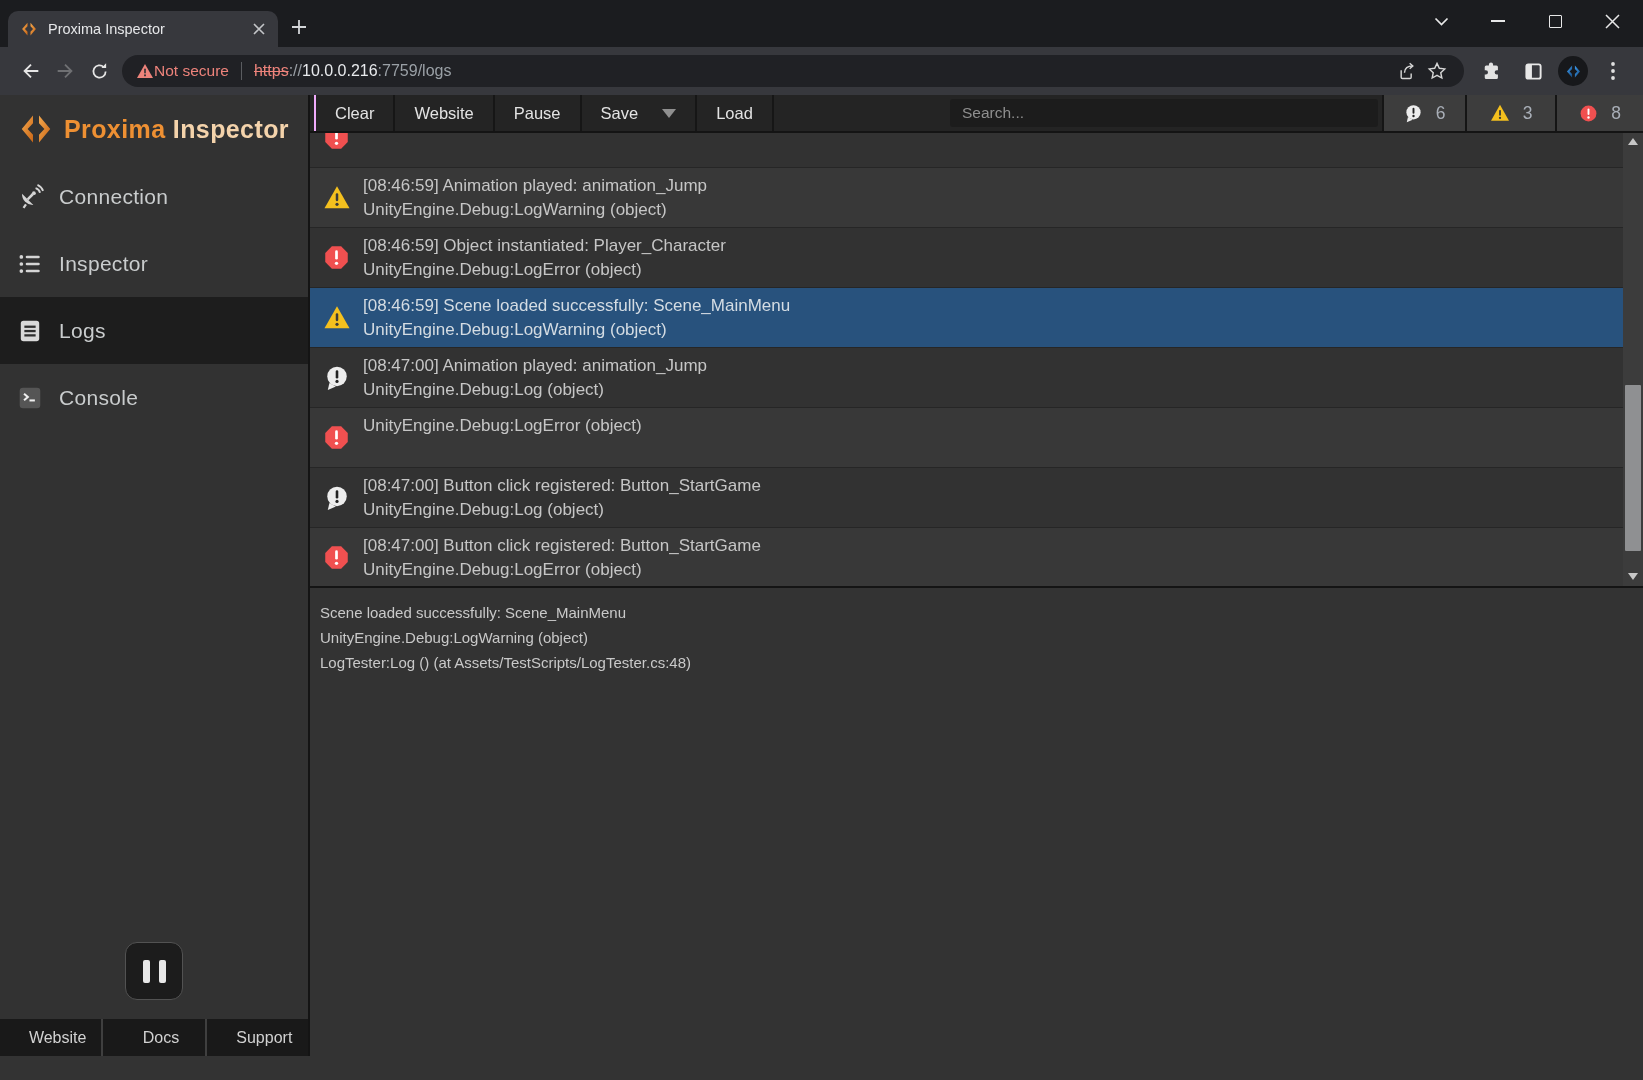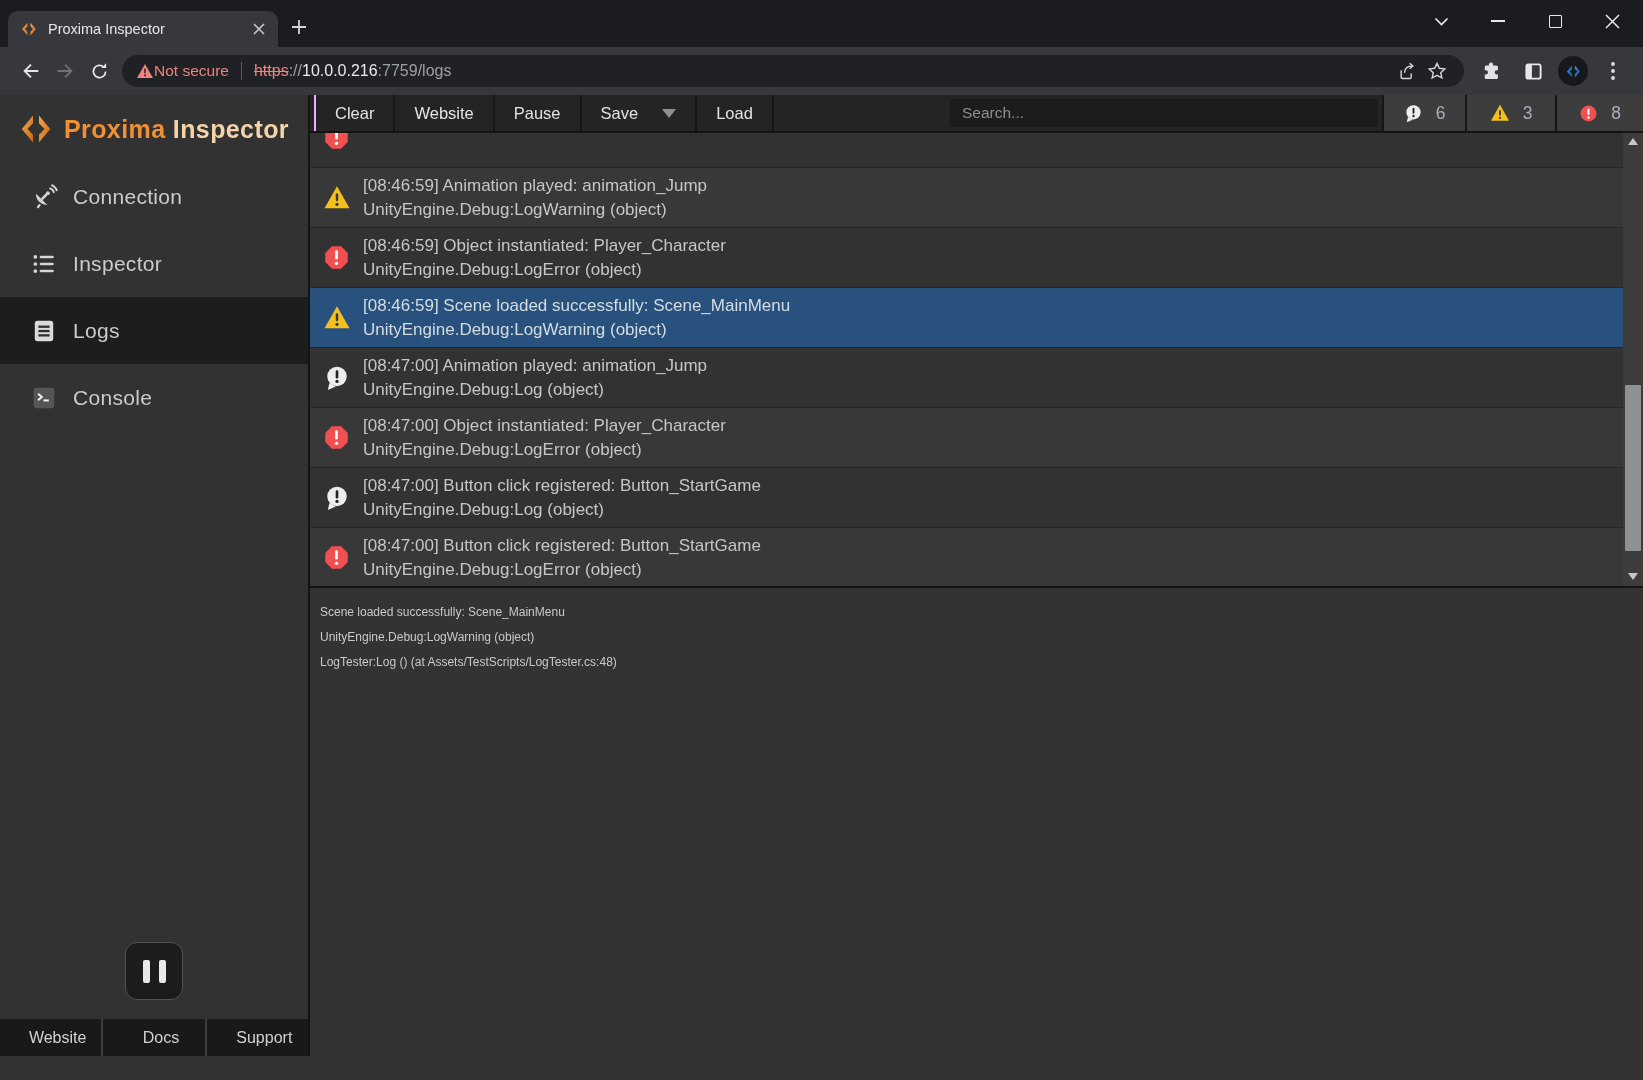--- a/index.html
+++ b/index.html
@@ -36,21 +36,21 @@
 
   
   .app { position:absolute; top:95px; left:0; right:0; bottom:0; display:flex; }
 
   
   .sidebar { width:310px; background:#323232; display:flex; flex-direction:column; border-right:2px solid #141414; }
   .logo-row { height:68px; display:flex; align-items:center; padding-left:18px; }
   .logo-text { margin-left:10px; font-size:25px; font-weight:600; letter-spacing:.4px; white-space:nowrap; }
   .logo-text .p1 { color:#ee9033; }
   .logo-text .p2 { color:#f4d3ab; }
-  .nav-item { height:67px; display:flex; align-items:center; padding-left:28px; color:#c9cccd; font-size:21px; letter-spacing:.3px; cursor:pointer; }
+  .nav-item { height:67px; display:flex; align-items:center; padding-left:14px; color:#c9cccd; font-size:21px; letter-spacing:.3px; cursor:pointer; }
   .nav-item .nav-ic { width:32px; display:flex; justify-content:center; }
   .nav-item .nav-label { margin-left:13px; }
   .nav-item.active { background:#1d1d1d; }
   .side-spacer { flex:1; }
   .pause-wrap { display:flex; justify-content:center; margin-bottom:19px; }
   .pause-btn { width:58px; height:58px; background:#1c1c1c; border:1px solid #525252; border-radius:12px;
                display:flex; align-items:center; justify-content:center; gap:9px; cursor:pointer; }
   .pause-bar { width:7px; height:23px; background:#e8e8e8; border-radius:2px; }
   .conn-bar { height:60px; background:#1d6734; display:flex; align-items:center; justify-content:center;
               color:#e2e6e2; font-size:20px; letter-spacing:.3px; }
@@ -89,21 +89,21 @@
   .log-row.selected .log-line { color:#d4dce3; }
 
   .scrollbar { position:absolute; top:0; right:0; width:20px; height:100%; background:#3c3c3c; }
   .sb-arrow { position:absolute; left:0; width:20px; height:16px; display:flex; align-items:center; justify-content:center; }
   .sb-arrow.up { top:0; } .sb-arrow.down { bottom:2px; }
   .tri-up { width:0;height:0;border-left:5px solid transparent;border-right:5px solid transparent;border-bottom:7px solid #c7c7c7; }
   .tri-down { width:0;height:0;border-left:5px solid transparent;border-right:5px solid transparent;border-top:7px solid #c7c7c7; }
   .sb-thumb { position:absolute; left:2px; width:16px; top:252px; height:166px; background:#8f9092; border-radius:1px; }
 
   .detail { flex:1; background:#333; border-top:2px solid #141414; padding:12px 0 0 10px; }
-  .detail-line { color:#c9c9c9; font-size:12px; line-height:25px; white-space:nowrap; }
+  .detail-line { color:#c9c9c9; font-size:15px; line-height:25px; white-space:nowrap; }
 </style>
 </head>
 <body>
 
 <div id="window">
 
   <div class="tabstrip">
     <div class="tab">
       <svg width="18" height="18" viewBox="0 0 24 24">
         <defs>
@@ -426,21 +426,20 @@
             </div>
             <div class="log-row alt">
               <div class="log-icon">
                 <svg width="27" height="27" viewBox="0 0 24 24">
                   <polygon points="7.9,2 16.1,2 22,7.9 22,16.1 16.1,22 7.9,22 2,16.1 2,7.9" fill="#f05050"></polygon>
                   <rect x="10.8" y="5.6" width="2.4" height="8.2" rx="1.2" fill="#fff"></rect>
                   <circle cx="12" cy="17.2" r="1.5" fill="#fff"></circle>
                 </svg>
               </div>
               <div class="log-text">
-                <div class="log-line">[08:47:00] Object instantiated: Player_Character</div>
                 <div class="log-line">UnityEngine.Debug:LogError (object)</div>
               </div>
             </div>
             <div class="log-row">
               <div class="log-icon">
                 <svg width="26" height="26" viewBox="0 0 24 24">
                   <circle cx="12" cy="10.5" r="9" fill="#ededed"></circle>
                   <polygon points="5,16.5 11,19.8 3.5,23" fill="#ededed"></polygon>
                   <rect x="10.8" y="4.8" width="2.4" height="7.6" rx="1.2" fill="#222"></rect>
                   <circle cx="12" cy="15.2" r="1.5" fill="#222"></circle>

